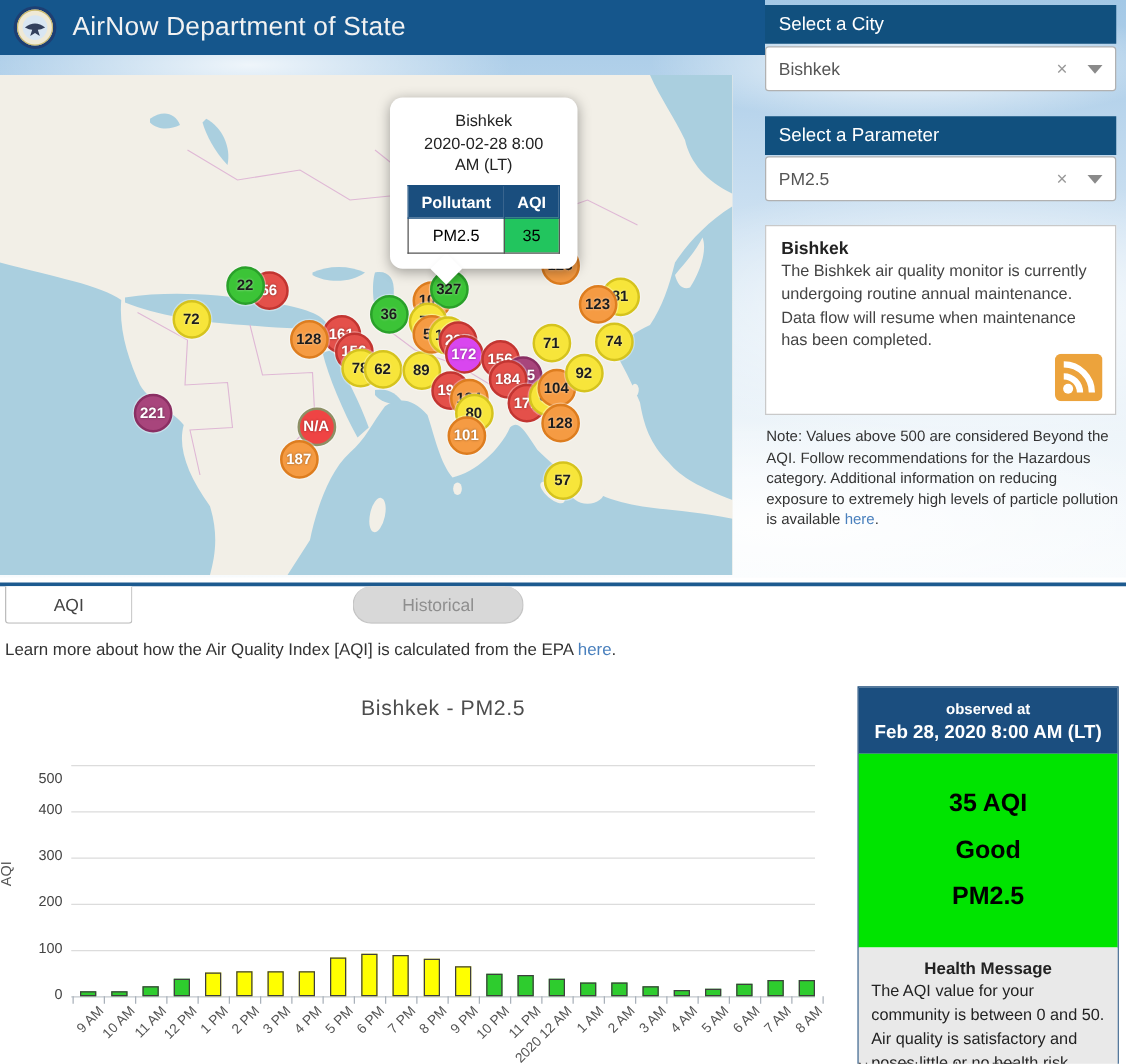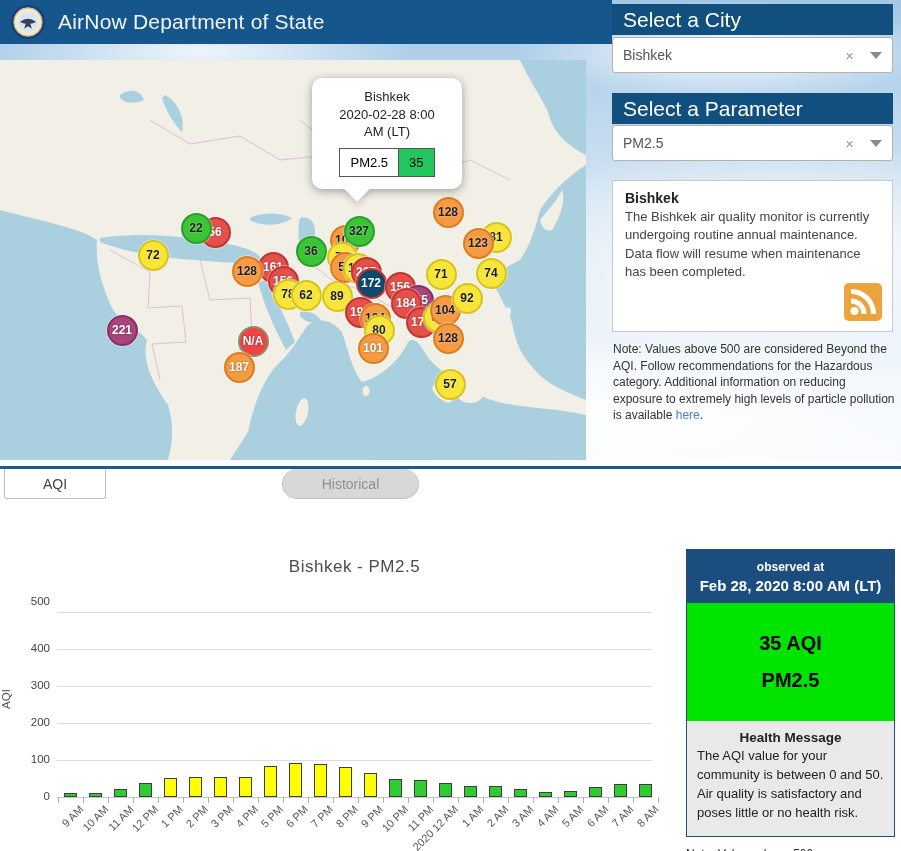--- a/index.html
+++ b/index.html
@@ -33,21 +33,21 @@
   .popup:after { content:""; position:absolute; left:36px; bottom:-9px; width:18px; height:18px; background:#fff;
     transform:rotate(45deg); box-shadow:3px 3px 6px rgba(0,0,0,.15); }
   .popup .ptitle { text-align:center; font-size:13px; color:#222; line-height:1.35; }
   .popup table { margin:7px auto 0; border-collapse:collapse; font-size:13px; position:relative; z-index:2; }
   .popup th { background:#1a4e7e; color:#fff; font-weight:bold; padding:5px 10px; border:1px solid #1a4e7e; }
   .popup td { padding:6px 10px; text-align:center; border:1px solid #555; }
   .popup td.aqi { background:#22c55e; font-weight:normal; }
 
   
   .rc-head { position:absolute; left:612px; width:281px; height:31px; background:#11507e; color:#fff;
-    font-size:21px; display:flex; align-items:center; padding-left:11px; }
+    font-size:15px; display:flex; align-items:center; padding-left:11px; }
   .rc-select { position:absolute; left:612px; width:281px; height:36px; background:#fff; border:1px solid #b1b1b1;
     border-radius:3px; display:flex; align-items:center; padding:0 10px; font-size:14px; color:#555; cursor:pointer; }
   .rc-select .grow { flex:1; }
   .rc-select .x { color:#999; font-size:15px; margin-right:16px; cursor:pointer; }
   .rc-select .chev { width:0; height:0; border-left:6px solid transparent; border-right:6px solid transparent;
     border-top:7px solid #8a8a8a; cursor:pointer; }
   .infobox { position:absolute; left:612px; top:180px; width:281px; height:152px; background:#fff;
     border:1px solid #c9c9c9; padding:9px 12px; }
   .infobox h3 { font-size:14px; color:#222; margin-bottom:2px; }
   .infobox p { font-size:13px; color:#444; line-height:1.42; }
@@ -158,21 +158,21 @@
         <div class="marker" style="left: 480.5px; top: 161.5px; background: rgb(247, 229, 58); border: 2px solid rgb(213, 195, 30);">81</div>
         <div class="marker" style="left: 462.5px; top: 167.5px; background: rgb(245, 155, 67); border: 2px solid rgb(221, 125, 31);">123</div>
         <div class="marker" style="left: 425.5px; top: 198.5px; background: rgb(247, 229, 58); border: 2px solid rgb(213, 195, 30);">71</div>
         <div class="marker" style="left: 475.5px; top: 197.5px; background: rgb(247, 229, 58); border: 2px solid rgb(213, 195, 30);">74</div>
         <div class="marker" style="left: 329.5px; top: 164.5px; background: rgb(245, 155, 67); border: 2px solid rgb(221, 125, 31);">108</div>
         <div class="marker" style="left: 343.5px; top: 155.5px; background: rgb(60, 196, 55); border: 2px solid rgb(42, 160, 42);">327</div>
         <div class="marker" style="left: 326.5px; top: 181.5px; background: rgb(247, 229, 58); border: 2px solid rgb(213, 195, 30);">73</div>
         <div class="marker" style="left: 329.5px; top: 191.5px; background: rgb(245, 155, 67); border: 2px solid rgb(221, 125, 31);">51</div>
         <div class="marker" style="left: 342.5px; top: 192.5px; background: rgb(247, 229, 58); border: 2px solid rgb(213, 195, 30);">142</div>
         <div class="marker" style="left: 350.5px; top: 196.5px; background: rgb(228, 80, 74); border: 2px solid rgb(194, 53, 49); color: rgb(255, 255, 255); text-shadow: rgba(0, 0, 0, 0.45) 0px 0px 2px;">207</div>
-        <div class="marker" style="left: 355.5px; top: 207.5px; background: #0c4a6e; border: 2px solid rgb(194, 53, 49); color: rgb(255, 255, 255); text-shadow: rgba(0, 0, 0, 0.45) 0px 0px 2px;">172</div>
+        <div class="marker" style="left: 355.5px; top: 207.5px; background: #d946ef; border: 2px solid rgb(194, 53, 49); color: rgb(255, 255, 255); text-shadow: rgba(0, 0, 0, 0.45) 0px 0px 2px;">172</div>
         <div class="marker" style="left: 384.5px; top: 211.5px; background: rgb(228, 80, 74); border: 2px solid rgb(194, 53, 49); color: rgb(255, 255, 255); text-shadow: rgba(0, 0, 0, 0.45) 0px 0px 2px;">156</div>
         <div class="marker" style="left: 402.5px; top: 224.5px; background: rgb(168, 69, 124); border: 2px solid rgb(138, 47, 99); color: rgb(255, 255, 255); text-shadow: rgba(0, 0, 0, 0.45) 0px 0px 2px;">245</div>
         <div class="marker" style="left: 390.5px; top: 227.5px; background: rgb(228, 80, 74); border: 2px solid rgb(194, 53, 49); color: rgb(255, 255, 255); text-shadow: rgba(0, 0, 0, 0.45) 0px 0px 2px;">184</div>
         <div class="marker" style="left: 344.5px; top: 236.5px; background: rgb(228, 80, 74); border: 2px solid rgb(194, 53, 49); color: rgb(255, 255, 255); text-shadow: rgba(0, 0, 0, 0.45) 0px 0px 2px;">190</div>
         <div class="marker" style="left: 359.5px; top: 242.5px; background: rgb(245, 155, 67); border: 2px solid rgb(221, 125, 31);">124</div>
         <div class="marker" style="left: 363.5px; top: 254.5px; background: rgb(247, 229, 58); border: 2px solid rgb(213, 195, 30);">80</div>
         <div class="marker" style="left: 357.5px; top: 272.5px; background: rgb(245, 155, 67); border: 2px solid rgb(221, 125, 31); color: rgb(255, 255, 255); text-shadow: rgba(0, 0, 0, 0.45) 0px 0px 2px;">101</div>
         <div class="marker" style="left: 405.5px; top: 246.5px; background: rgb(228, 80, 74); border: 2px solid rgb(194, 53, 49); color: rgb(255, 255, 255); text-shadow: rgba(0, 0, 0, 0.45) 0px 0px 2px;">171</div>
         <div class="marker" style="left: 422.5px; top: 241.5px; background: rgb(247, 229, 58); border: 2px solid rgb(213, 195, 30);">87</div>
         <div class="marker" style="left: 429.5px; top: 234.5px; background: rgb(245, 155, 67); border: 2px solid rgb(221, 125, 31);">104</div>
@@ -182,20 +182,24 @@
       </div>
 
     <div class="popup">
       <div class="ptitle">
         <div>Bishkek</div>
         <div>2020-02-28 8:00</div>
         <div>AM (LT)</div>
       </div>
       <table>
         <tbody>
+            <tr>
+          <th>Pollutant</th>
+          <th>AQI</th>
+        </tr>
         <tr>
           <td>PM2.5</td>
           <td class="aqi">35</td>
         </tr>
       </tbody>
         </table>
     </div>
   </div>
 
   <div class="rc-head" style="top:4px;">
@@ -227,37 +231,38 @@
     </svg>
   </div>
 
   <p class="note"><span>Note: Values above 500 are considered Beyond the AQI. Follow recommendations for the Hazardous category. Additional information on reducing exposure to extremely high levels of particle pollution is available </span><a class="lnk">here</a><span>.</span></p>
 
   <div class="tabstrip">
     <div class="tab active" style="left:4px; width:102px;">AQI</div>
     <div class="tab inactive" style="left:282px; width:137px;border-radius:15px;">Historical</div>
   </div>
 
+  <p class="learn"><span>Learn more about how the Air Quality Index [AQI] is calculated from the EPA </span><a class="lnk">here</a><span>.</span></p>
 
   <div class="chart">
     <div class="ctitle">Bishkek - PM2.5</div>
     <div class="ylab">AQI</div>
     <div id="plot">
         <div class="gline zero" style="left: 57px; top: 254px; width: 595px;"></div>
         <div class="ytick" style="left: 16px; top: 247px;">0</div>
         <div class="gline" style="left: 57px; top: 217px; width: 595px;"></div>
         <div class="ytick" style="left: 16px; top: 210px;">100</div>
         <div class="gline" style="left: 57px; top: 180px; width: 595px;"></div>
         <div class="ytick" style="left: 16px; top: 173px;">200</div>
         <div class="gline" style="left: 57px; top: 143px; width: 595px;"></div>
         <div class="ytick" style="left: 16px; top: 136px;">300</div>
         <div class="gline" style="left: 57px; top: 106px; width: 595px;"></div>
         <div class="ytick" style="left: 16px; top: 99px;">400</div>
         <div class="gline" style="left: 57px; top: 69px; width: 595px;"></div>
-        <div class="ytick" style="left: 16px; top: 52px;">500</div>
+        <div class="ytick" style="left: 16px; top: 74px;">500</div>
         <div class="bar" style="left: 63.5px; top: 249.56px; width: 13px; height: 4.44px; background: rgb(46, 204, 46);"></div>
         <div class="xlab" style="right: 603px; top: 260px;">9 AM</div>
         <div class="bar" style="left: 88.5px; top: 249.56px; width: 13px; height: 4.44px; background: rgb(46, 204, 46);"></div>
         <div class="xlab" style="right: 578px; top: 260px;">10 AM</div>
         <div class="bar" style="left: 113.5px; top: 245.86px; width: 13px; height: 8.14px; background: rgb(46, 204, 46);"></div>
         <div class="xlab" style="right: 553px; top: 260px;">11 AM</div>
         <div class="bar" style="left: 138.5px; top: 239.94px; width: 13px; height: 14.06px; background: rgb(46, 204, 46);"></div>
         <div class="xlab" style="right: 528px; top: 260px;">12 PM</div>
         <div class="bar" style="left: 163.5px; top: 234.76px; width: 13px; height: 19.24px; background: rgb(255, 255, 0);"></div>
         <div class="xlab" style="right: 503px; top: 260px;">1 PM</div>
@@ -327,20 +332,21 @@
       </div>
   </div>
 
   <div class="cc">
     <div class="cc-head">
       <div class="l2">observed at</div>
       <div class="l3">Feb 28, 2020 8:00 AM (LT)</div>
     </div>
     <div class="cc-aqi">
       <div>35 AQI</div>
+      <div>Good</div>
       <div>PM2.5</div>
     </div>
     <div class="cc-health">
       <div class="ht">Health Message</div>
       <div class="hb">The AQI value for your community is between 0 and 50. Air quality is satisfactory and poses little or no health risk.</div>
     </div>
   </div>
   <p class="bottom-note">Note: Values above 500 are considered Beyond the AQI.</p>
 </div>
 

